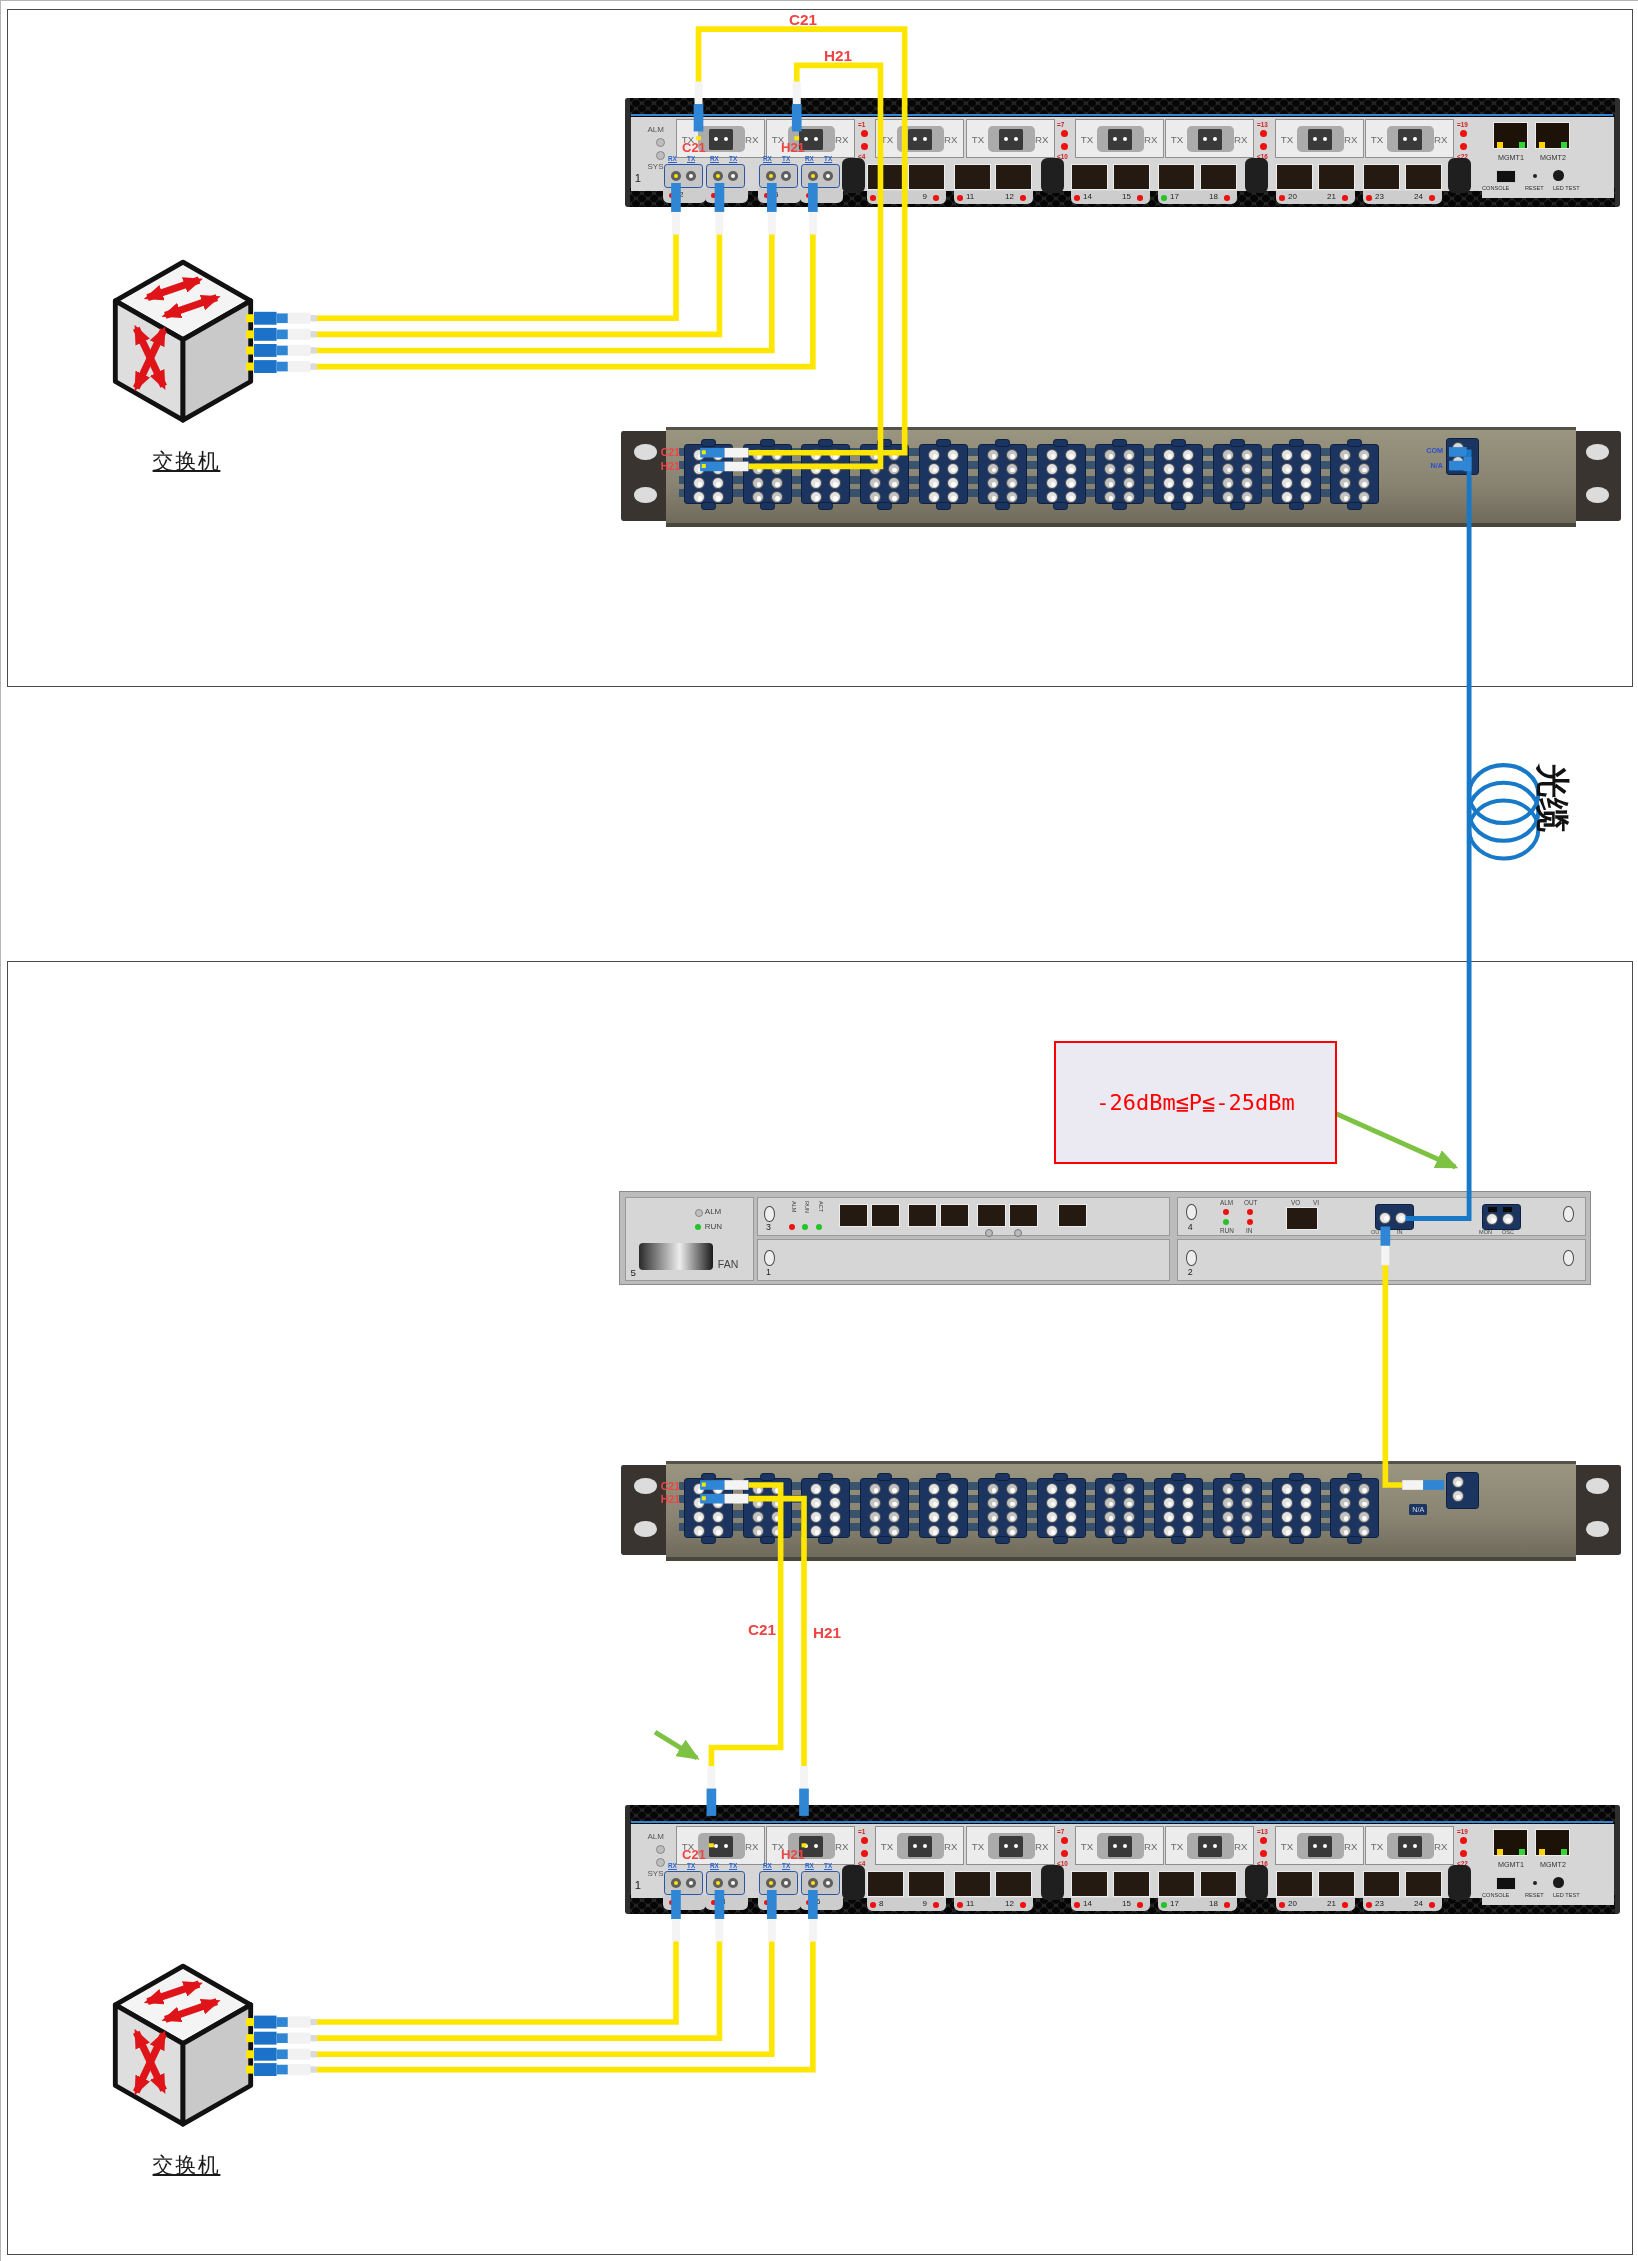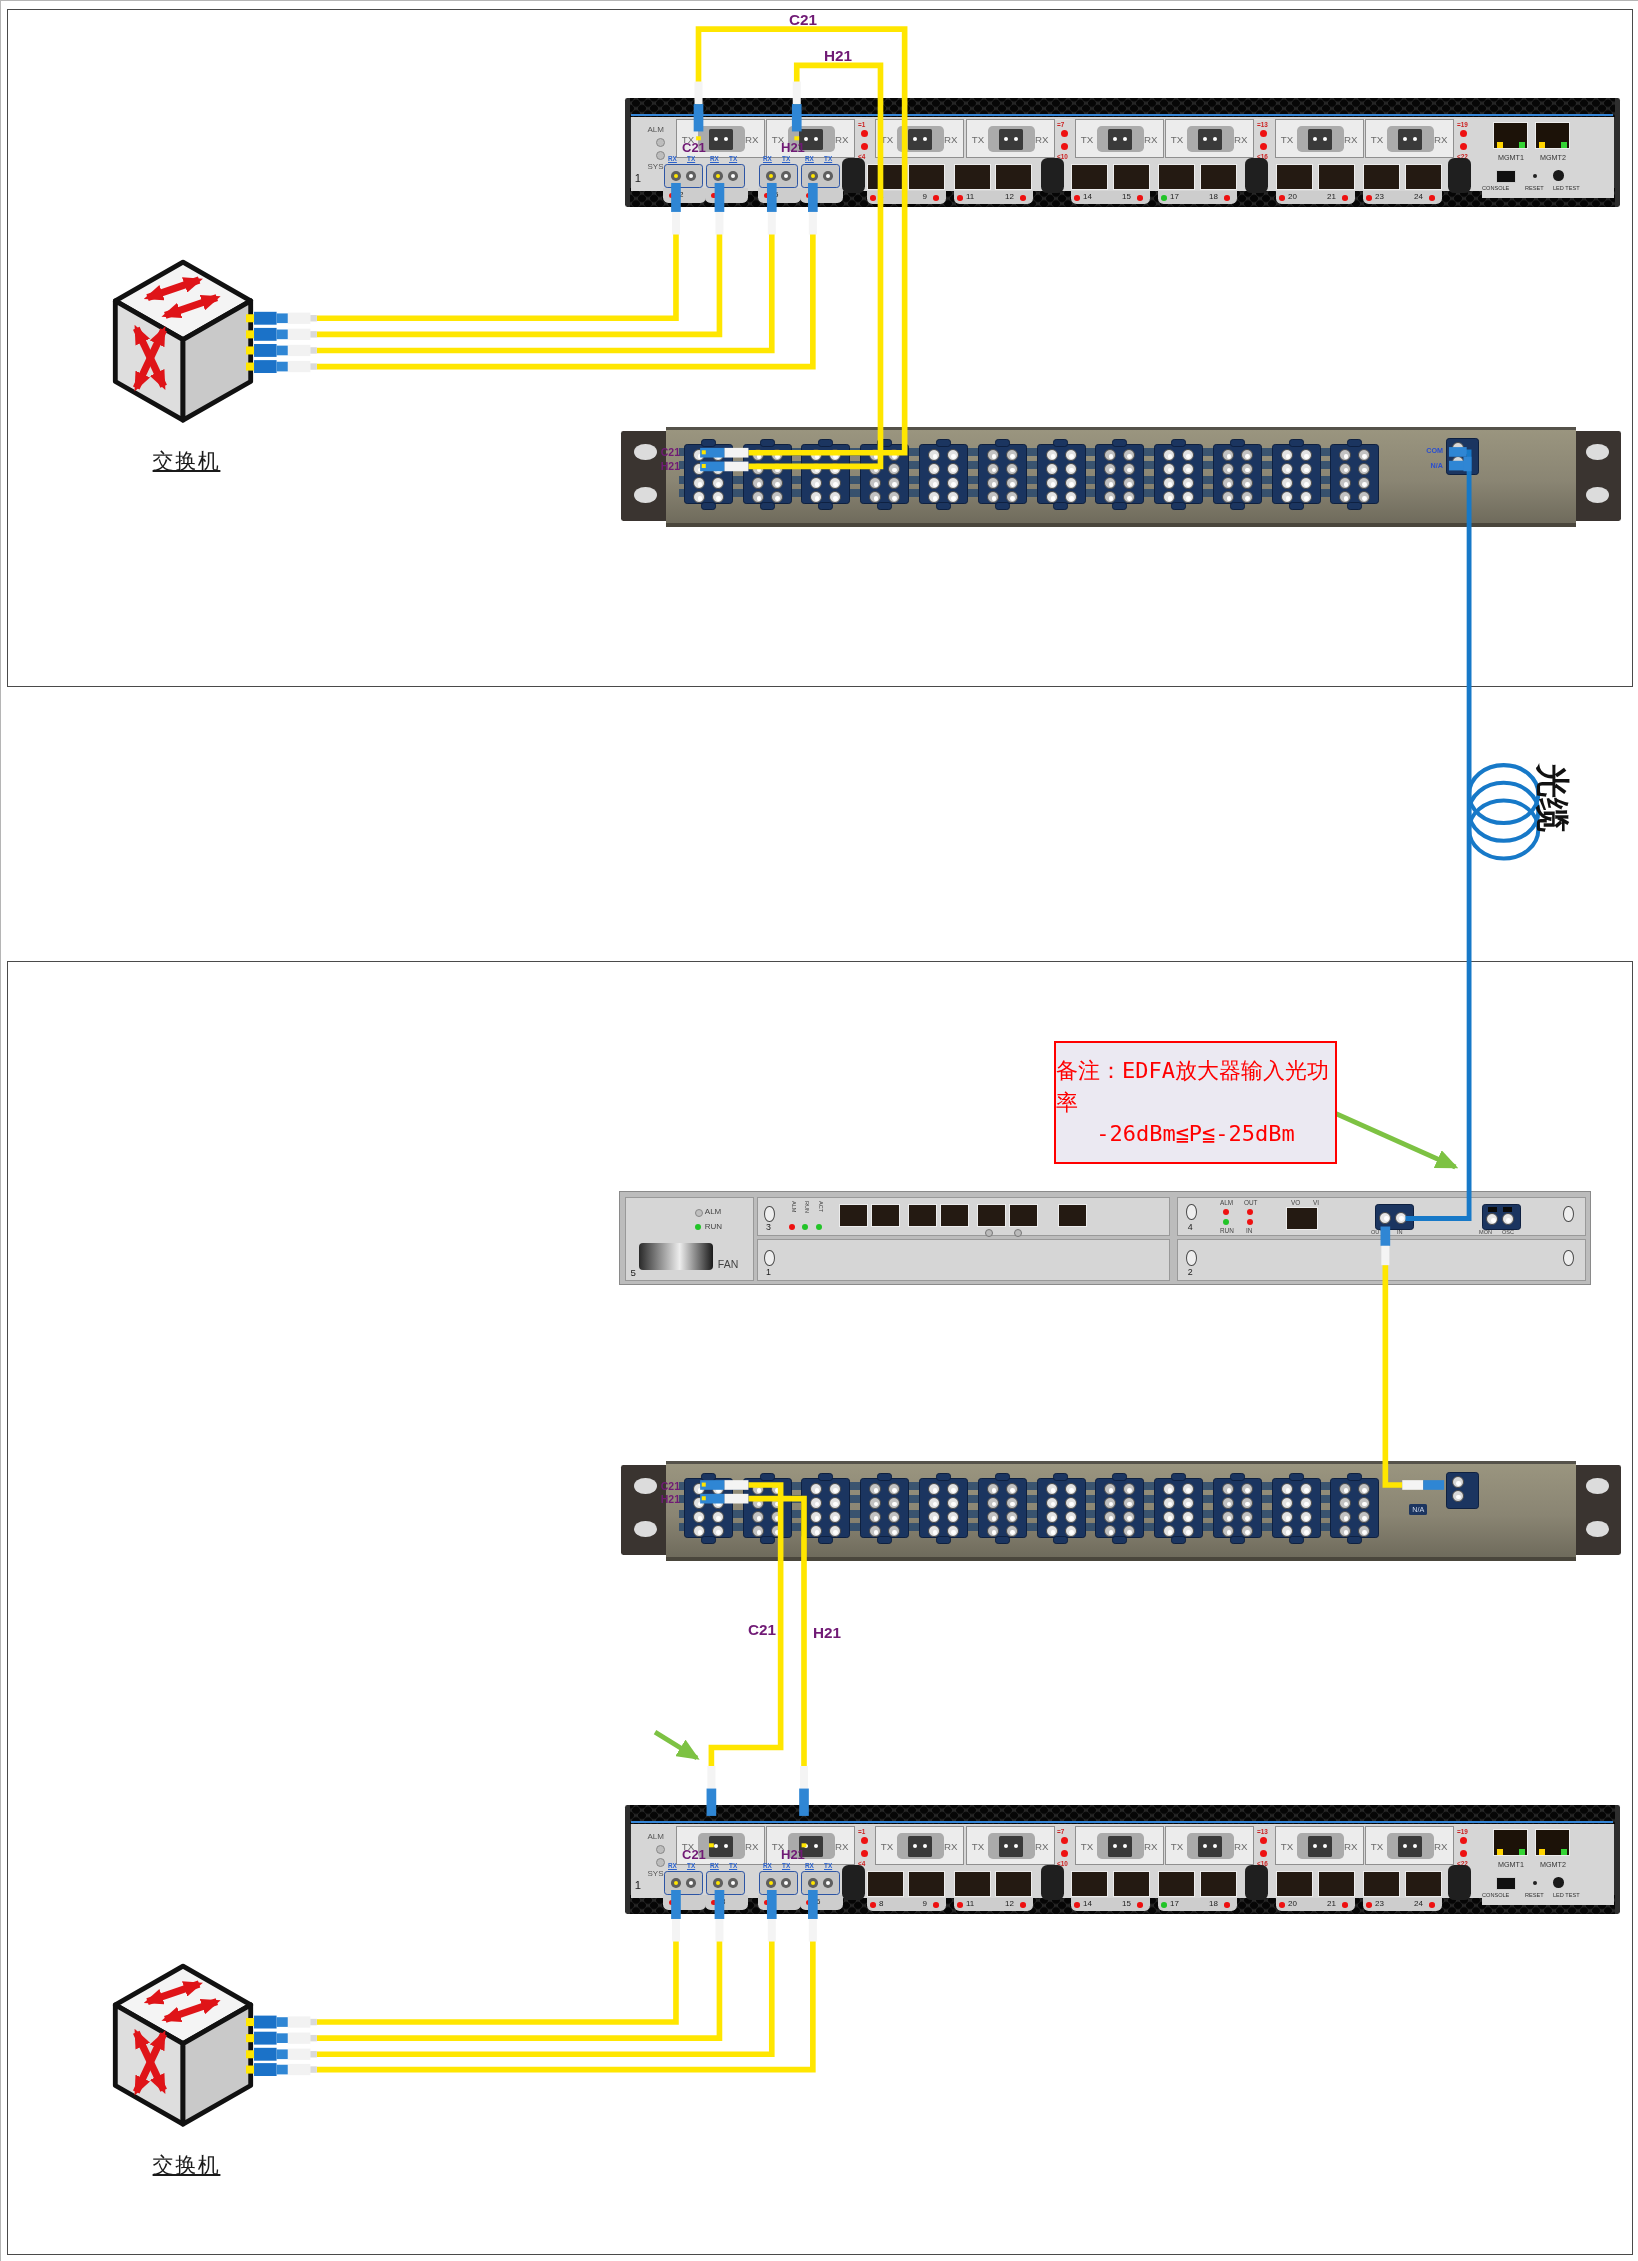--- a/index.html
+++ b/index.html
@@ -25,21 +25,21 @@
   .tab{background:#cdcdcd;border-radius:0 0 5.6px 5.6px;font-size:8px;color:#222;}
   .divcol{background:#1f1f1f;border-radius:6.4px;}
   .ear{background:#3a3430;border-radius:2.4px;}
   .hole{background:#dcdcdc;border-radius:50%;}
   .pbody{background:linear-gradient(180deg,#9a957f 0%,#8a8573 55%,#6f6b5c 100%);
          border-top:3.2px solid #55524a;border-bottom:4.8px solid #4a463c;box-sizing:border-box;}
   .stripe{background:#24466e;opacity:.8;}
   .lcblock{background:#1b3560;border:0.8px solid #0e2040;border-radius:3.2px;}
   .fer{border-radius:50%;border:0.8px solid #4a4a4a;box-sizing:border-box;}
   .ferdot{border-radius:50%;background:#fff;}
-  .chan{font-weight:bold;color:#701a75;}
+  .chan{font-weight:bold;color:#ef4444;}
   .note{border:2.4px solid #ff0000;background:#ebe9f2;color:#ff0000;display:flex;flex-direction:column;
         justify-content:center;align-items:center;font-family:"DejaVu Sans Mono",monospace;z-index:4;}
   .roomlabel{background:#bcdce6;border:1.6px solid #4b5b63;color:#f2954e;display:flex;align-items:center;
              justify-content:center;font-family:"Liberation Serif",serif;letter-spacing:6.4px;z-index:4;}
   .swlabel{font-size:21px;color:#1a1a1a;text-decoration:underline;letter-spacing:1.6px;}
   .efont{color:#444;font-size:8px;}
   .vert{writing-mode:vertical-rl;text-orientation:sideways;}
 </style>
 </head>
 <body>
@@ -1437,21 +1437,20 @@
       <rect x="314" y="2561" width="28" height="16" fill="#1b72c8"></rect>
       <rect x="342" y="2563" width="14" height="12" fill="#2f86d4"></rect>
       <rect x="356" y="2562" width="28" height="14" fill="#f2f2f2"></rect>
       <rect x="384" y="2565" width="8" height="8" fill="#d9d9d9"></rect>
       <line x1="1658" y1="1382" x2="1806" y2="1448" stroke="#7DC243" stroke-width="6" marker-end="url(#garr)"></line>
       <line x1="812" y1="2150" x2="864" y2="2182" stroke="#7DC243" stroke-width="6" marker-end="url(#garr)"></line>
     </svg>
 
 
   <div class="a note" id="note-edfa" style="left:1053px;top:1040px;width:279px;height:119px;font-size:22px;line-height:1.45;">
-      <div style="position: static;">备注：EDFA放大器输入光功率</div>
       <div style="position: static;">-26dBm≦P≦-25dBm</div>
     </div>
 
   <div class="a vert toplayer" style="left:1528px;top:763px;font-size:34px;color:#111;font-weight:bold;">光缆</div>
 
   <div class="a chan toplayer" style="left:788px;top:9.7px;font-size:15.3px;">C21</div>
   <div class="a chan toplayer" style="left:823px;top:46px;font-size:15.3px;">H21</div>
   <div class="a chan toplayer" style="left:681px;top:139px;font-size:13px;">C21</div>
   <div class="a chan toplayer" style="left:780px;top:139px;font-size:13px;">H21</div>
   <div class="a chan toplayer" style="left:644px;top:445px;width:35px;text-align:right;font-size:10.5px;">C21</div>

